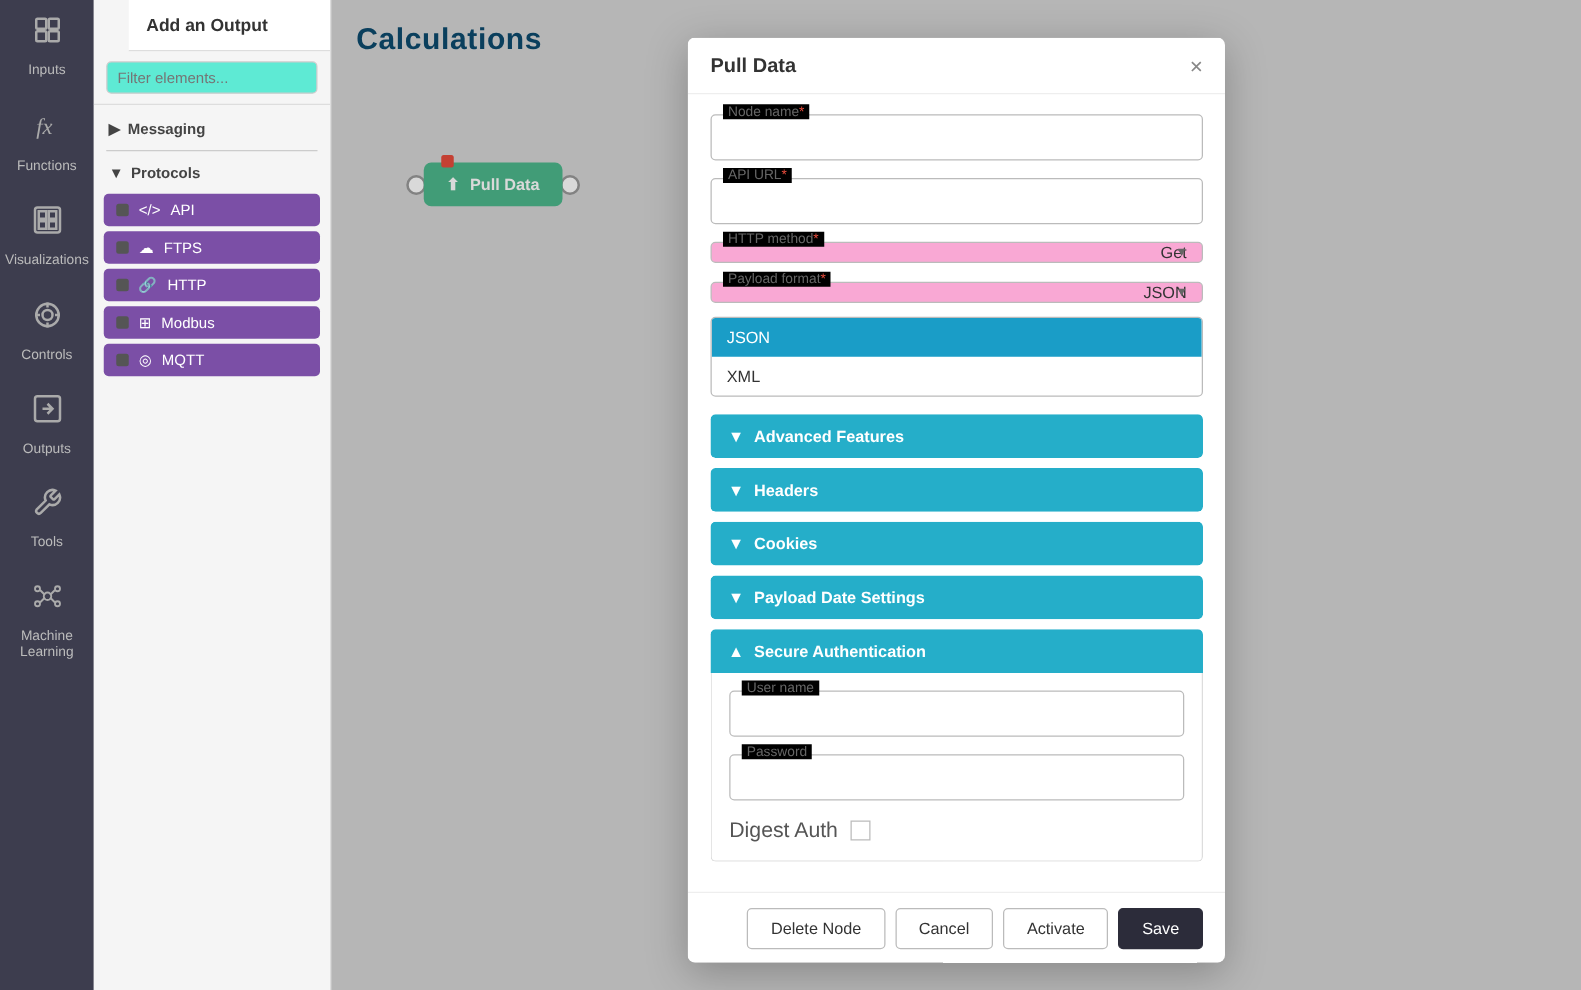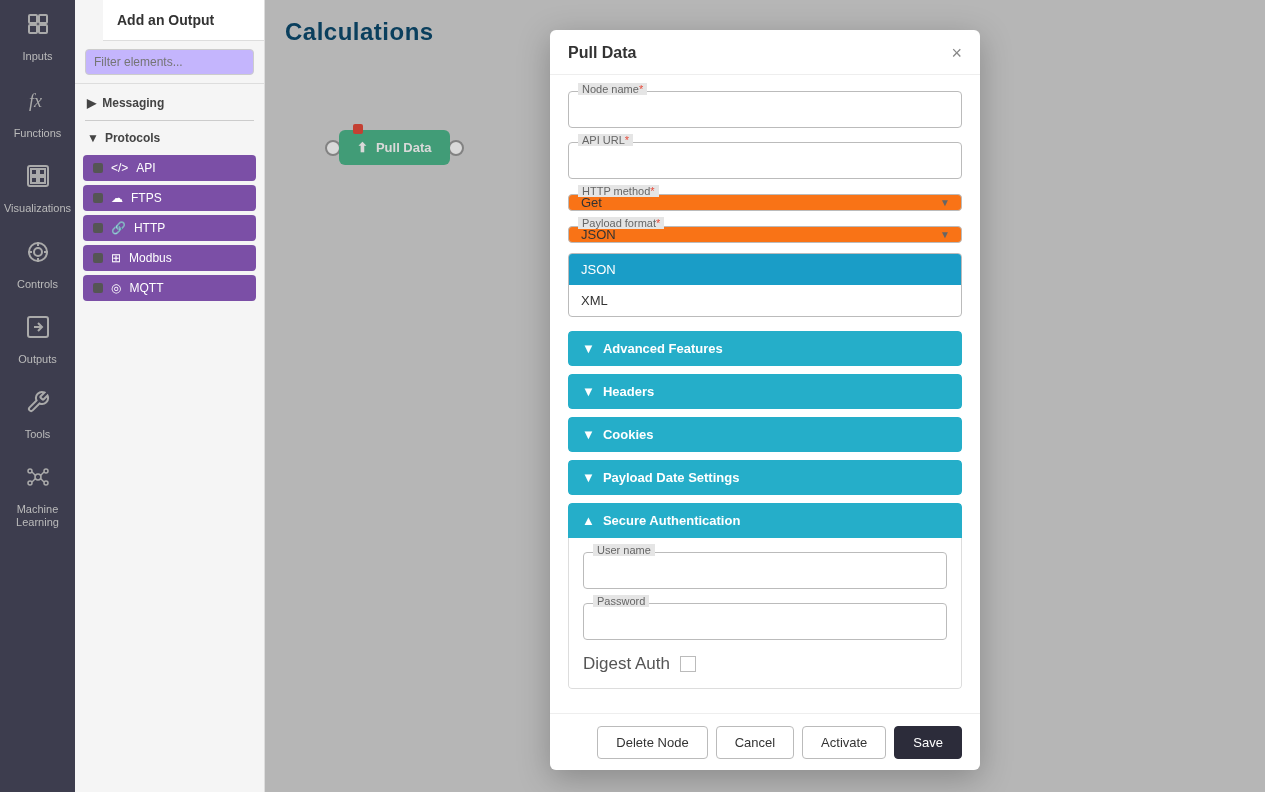--- a/index.html
+++ b/index.html
@@ -50,21 +50,21 @@
       padding: 8px 10px;
       border-bottom: 1px solid #ddd;
     }
     .panel-filter input {
       width: 100%;
       padding: 5px 8px;
       border: 1px solid #ccc;
       border-radius: 4px;
       font-size: 12px;
       color: #666;
-      background: #c4b5fd;
+      background: #5eead4;
     }
     .panel-section {
       padding: 6px 0;
     }
     .panel-section-header {
       display: flex;
       align-items: center;
       padding: 6px 12px;
       font-size: 12px;
       font-weight: 600;
@@ -204,21 +204,21 @@
       padding: 16px 18px;
     }
     .form-group {
       position: relative;
       margin-bottom: 14px;
     }
     .form-group label {
       position: absolute;
       top: -8px;
       left: 10px;
-      background: #e5e5e5;
+      background: #000000;
       padding: 0 4px;
       font-size: 11px;
       color: #666;
       z-index: 1;
     }
     .form-group label .required { color: #e74c3c; }
     .form-group input[type="text"],
     .form-group textarea {
       width: 100%;
       padding: 10px 12px;
@@ -228,23 +228,24 @@
       color: #333;
       outline: none;
     }
     .form-group select {
       width: 100%;
       padding: 0 12px;
       border: 1px solid #bbb;
       border-radius: 4px;
       font-size: 13px;
       color: #333;
-      background: #f97316;
+      background: #f9a8d4;
       appearance: none;
       cursor: pointer;
+      text-align: right;
     }
     .select-wrapper {
       position: relative;
     }
     .select-wrapper::after {
       content: '▼';
       position: absolute;
       right: 12px;
       top: 50%;
       transform: translateY(-50%);

